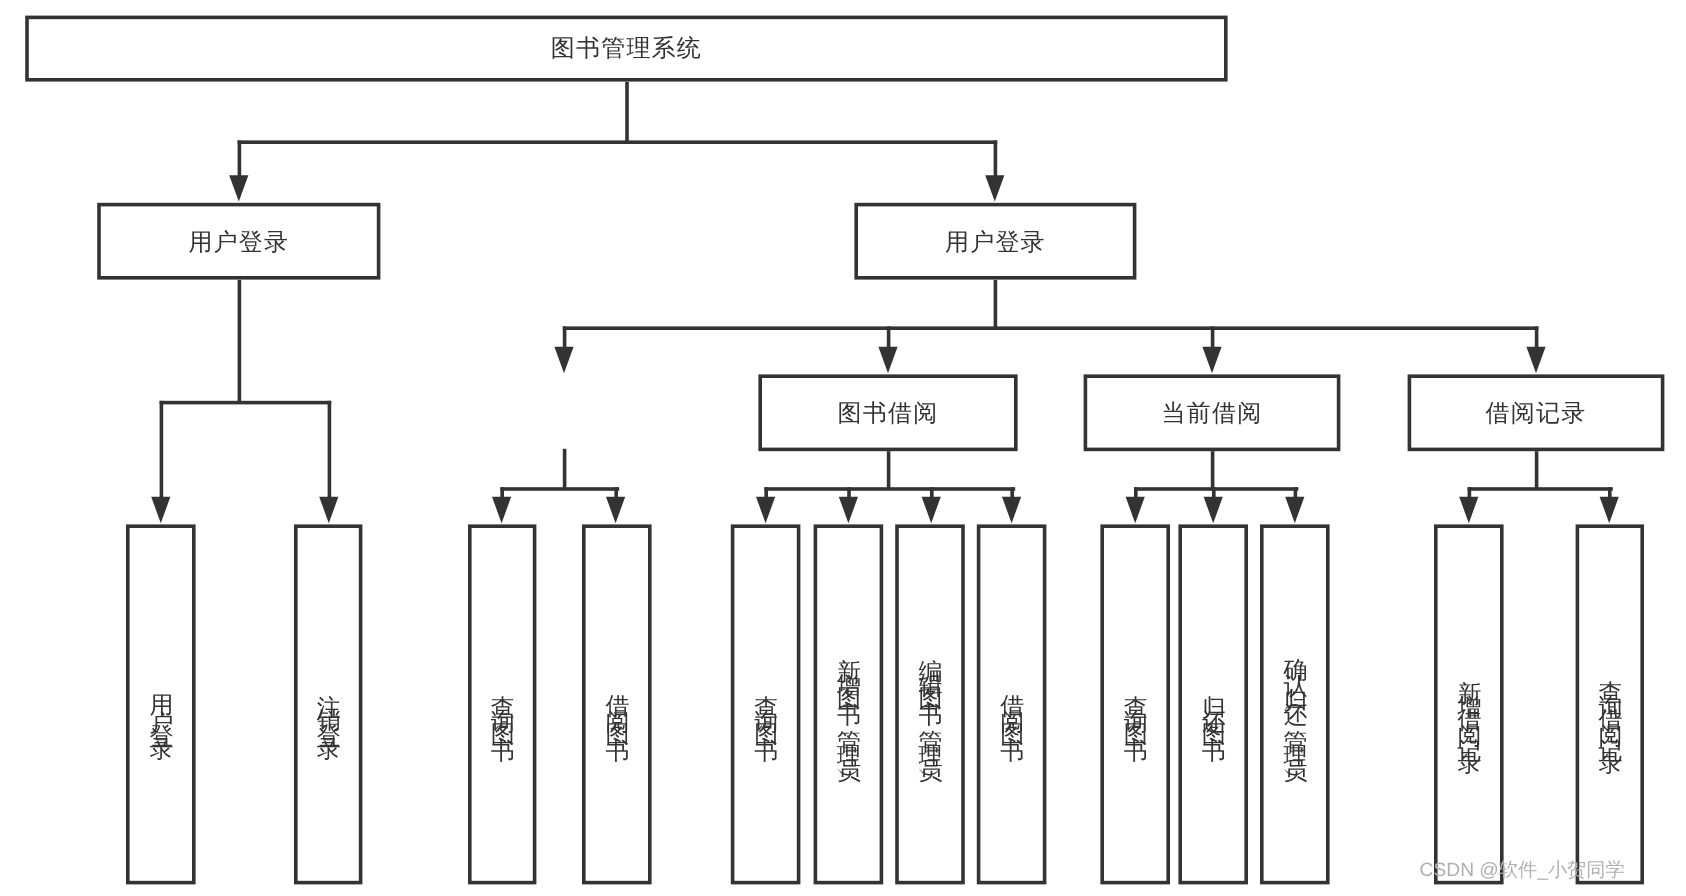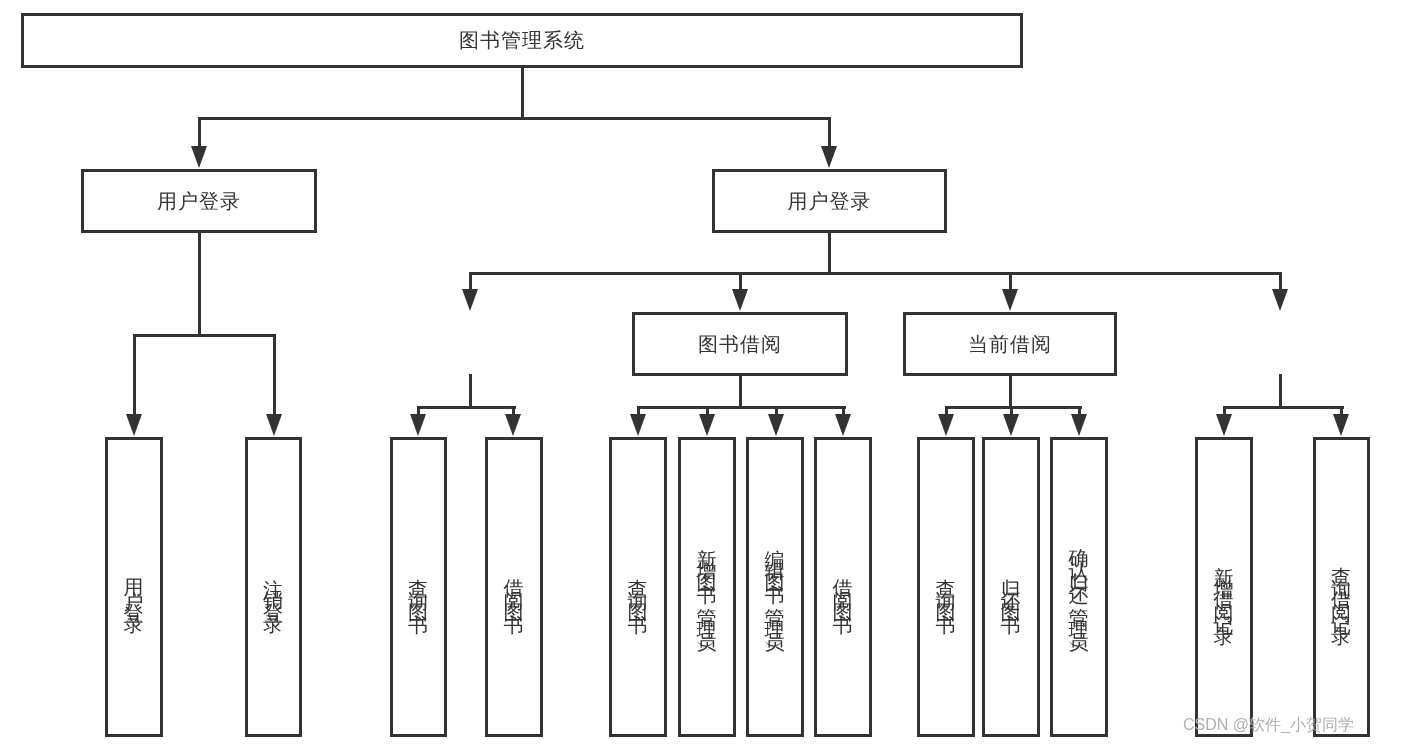--- a/index.html
+++ b/index.html
@@ -38,20 +38,21 @@
 
 <div class="stage">
 
   <div class="box" style="left:21px;top:13px;width:1002px;height:55px">图书管理系统</div>
 
   <div class="box" style="left:81px;top:169px;width:236px;height:64px">用户登录</div>
   <div class="box" style="left:712px;top:169px;width:235px;height:64px">用户登录</div>
 
   <div class="box" style="left:632px;top:312px;width:216px;height:64px">图书借阅</div>
   <div class="box" style="left:903px;top:312px;width:214px;height:64px">当前借阅</div>
+  <div class="box" style="left:1173px;top:312px;width:214px;height:64px">借阅记录</div>
 
   <div class="box leaf" style="left:105px;top:437px;width:58px;height:300px">
     <span>用户登录</span>
     </div>
   <div class="box leaf" style="left:245px;top:437px;width:57px;height:300px">
     <span>注销登录</span>
     </div>
 
   <div class="box leaf" style="left:390px;top:437px;width:57px;height:300px">
     <span>查询图书</span>

